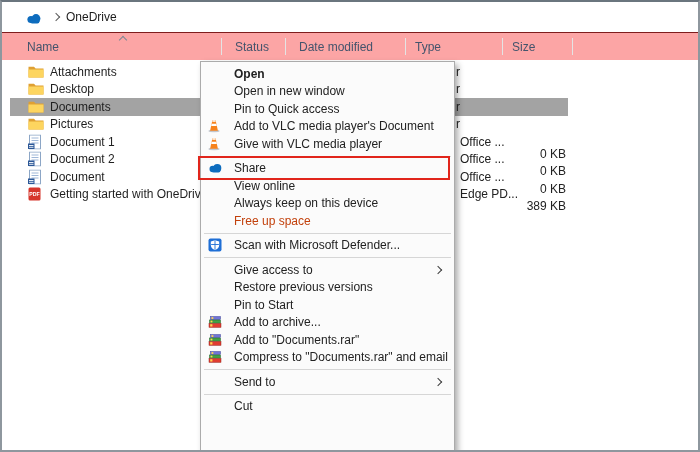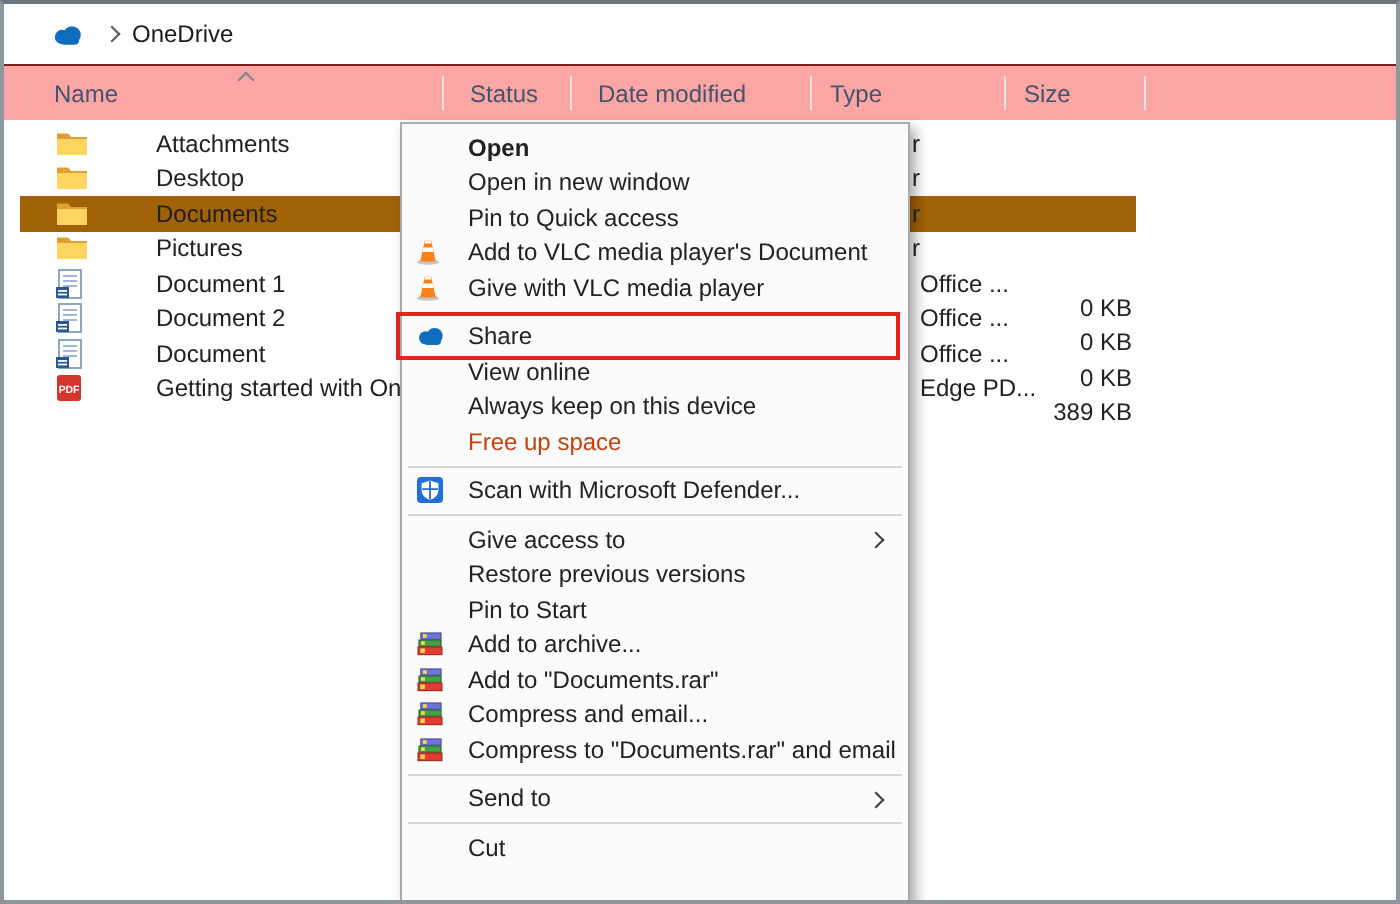--- a/index.html
+++ b/index.html
@@ -21,23 +21,23 @@
   .h-name{left:25px;}
   .h-status{left:233px;}
   .h-date{left:297px;}
   .h-type{left:413px;}
   .h-size{left:510px;}
   .sort-caret{position:absolute;left:118px;top:4px;width:5px;height:5px;border-top:1px solid #7b8794;border-left:1px solid #7b8794;transform:rotate(45deg);}
   .hdiv{position:absolute;top:5px;width:1px;height:17px;background:#e4e4e4;}
   
   .rows{position:absolute;top:61px;left:8px;width:558px;}
   .row{position:relative;height:17.5px;font-size:12px;color:#1f1f1f;}
-  .row.selected{background:#a16207;}
+  .row.selected{background:#a3a3a3;}
   .f-icon{position:absolute;left:18px;top:50%;transform:translateY(-50%);line-height:0;}
-  .f-name{position:absolute;left:40px;top:50%;transform:translateY(-50%);white-space:nowrap;margin-left:28px;}
+  .f-name{position:absolute;left:40px;top:50%;transform:translateY(-50%);white-space:nowrap;}
   .f-type{position:absolute;left:450px;top:50%;transform:translateY(-50%);white-space:nowrap;color:#222;}
   .f-typefrag{position:absolute;left:446px;top:50%;transform:translateY(-50%);white-space:nowrap;color:#222;}
   .f-size{position:absolute;right:2px;top:50%;transform:translateY(-50%);width:70px;text-align:right;color:#222;margin-top:12px;}
   
   .menu{
     position:absolute;left:198px;top:59px;width:255px;height:402px;
     box-sizing:border-box;background:#fbfbfb;border:1px solid #ababab;
     box-shadow:3px 3px 6px rgba(0,0,0,.32);padding-top:3px;z-index:5;
   }
   .mi{position:relative;height:17.5px;display:flex;align-items:center;padding-left:33px;font-size:12px;color:#222;cursor:default;white-space:nowrap;}
@@ -269,31 +269,20 @@
     </div>
     <div class="mi">
       <span class="ic"><svg width="14" height="12" viewBox="0 0 14 13">
             <rect x="2" y="0.5" width="11" height="3.4" fill="#6f74d8" stroke="#3c3f8f" stroke-width="0.5"></rect>
             <rect x="1" y="4.3" width="12" height="3.4" fill="#43a047" stroke="#1b5e20" stroke-width="0.5"></rect>
             <rect x="0.5" y="8.1" width="13" height="4.2" fill="#e03c31" stroke="#8e1b12" stroke-width="0.5"></rect>
             <rect x="3.2" y="1.2" width="2" height="2" fill="#ffd54f"></rect>
             <rect x="2.2" y="5" width="2" height="2" fill="#ffd54f"></rect>
             <rect x="1.8" y="8.9" width="2.4" height="2.5" fill="#ffd54f"></rect>
           </svg></span>
-      <span>Compress and email...</span>
-    </div>
-    <div class="mi">
-      <span class="ic"><svg width="14" height="12" viewBox="0 0 14 13">
-            <rect x="2" y="0.5" width="11" height="3.4" fill="#6f74d8" stroke="#3c3f8f" stroke-width="0.5"></rect>
-            <rect x="1" y="4.3" width="12" height="3.4" fill="#43a047" stroke="#1b5e20" stroke-width="0.5"></rect>
-            <rect x="0.5" y="8.1" width="13" height="4.2" fill="#e03c31" stroke="#8e1b12" stroke-width="0.5"></rect>
-            <rect x="3.2" y="1.2" width="2" height="2" fill="#ffd54f"></rect>
-            <rect x="2.2" y="5" width="2" height="2" fill="#ffd54f"></rect>
-            <rect x="1.8" y="8.9" width="2.4" height="2.5" fill="#ffd54f"></rect>
-          </svg></span>
       <span>Compress to "Documents.rar" and email</span>
     </div>
     <div class="msep"></div>
     <div class="mi">
         <span>Send to</span>
         <span class="subchev"></span>
       </div>
     <div class="msep"></div>
     <div class="mi">
         <span>Cut</span>

